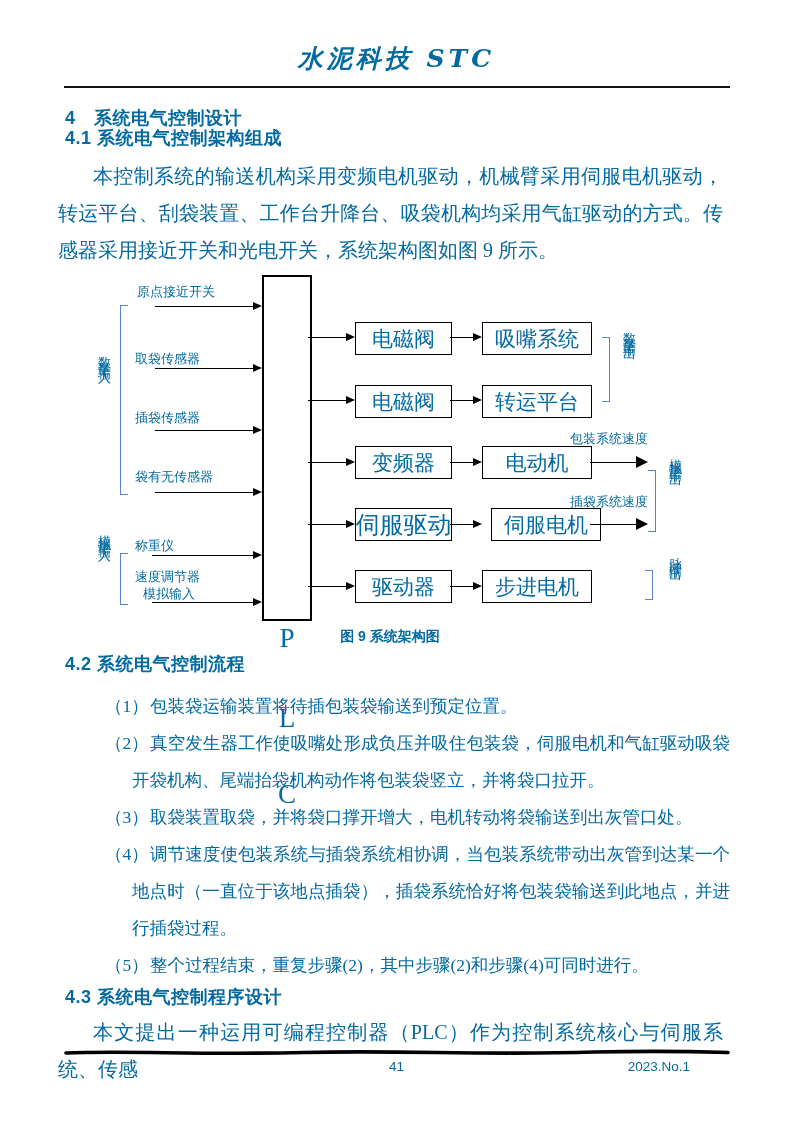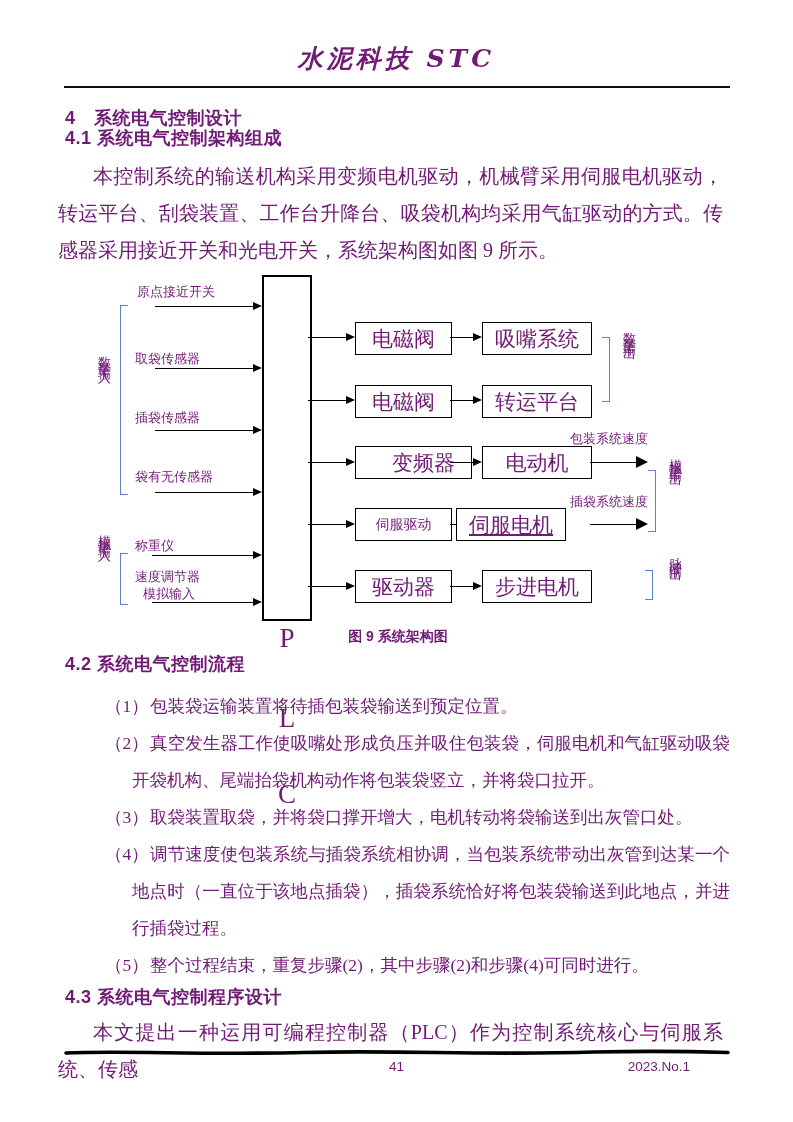--- a/index.html
+++ b/index.html
@@ -1,19 +1,19 @@
 <!DOCTYPE html>
 <html><head>
 <meta charset="utf-8">
 <style>
   html,body { margin:0; padding:0; background:#888; }
   .page {
     position:relative; width:793px; height:1122px; margin:0 auto;
     background:#ffffff; overflow:hidden;
-    font-family:"Liberation Serif", serif; color:#701a75;
+    font-family:"Liberation Serif", serif; color:#0369a1;
   }
   
   .journal-title {
     position:absolute; top:42px; left:0; width:793px; text-align:center;
     font-family:"DejaVu Serif", serif; font-style:italic; font-weight:600;
     font-size:25px; letter-spacing:4px;
   }
   .header-rule { position:absolute; top:86px; left:64px; width:666px; height:0; border-top:2px solid #111; }
   
   .h1 {
@@ -43,21 +43,21 @@
   .ah-big { position:absolute; width:0; height:0; border-top:6px solid transparent; border-bottom:6px solid transparent; border-left:12px solid #000; }
   .slabel { position:absolute; font-size:13px; white-space:nowrap; font-family:"Liberation Serif", serif; }
   .vtext {
     position:absolute; writing-mode:vertical-lr; text-orientation:upright;
     font-size:13px; letter-spacing:3.5px; font-family:"Liberation Serif", serif;
   }
   .bracket-l { position:absolute; width:7px; border:1.5px solid #5b82cc; border-right:none; }
   .bracket-r { position:absolute; width:7px; border:1.5px solid #5b82cc; border-left:none; }
   .fig-caption {
     position:absolute; top:628px; left:0; width:780px; text-align:center;
-    font-family:"Liberation Sans", sans-serif; font-weight:bold; font-size:14px;padding-left:8px;
+    font-family:"Liberation Sans", sans-serif; font-weight:bold; font-size:14px;
   }
   
   .footer-rule { position:absolute; top:1048px; left:64px; }
   .footer-page { position:absolute; top:1059px; left:0; width:793px; text-align:center; font-size:13.5px; font-family:"Liberation Sans", sans-serif; }
   .footer-issue { position:absolute; top:1059px; right:103px; font-size:13.5px; font-family:"Liberation Sans", sans-serif; }
 </style>
 </head>
 <body>
 
 <div class="page">
@@ -115,34 +115,34 @@
     <div class="dbox" style="left:355px; top:385px; width:95px; height:31px;">电磁阀</div>
     <div class="hline" style="left:450px; top:400px; width:23px;"></div>
       <div class="ah" style="left:473px; top:396px;"></div>
     <div class="dbox" style="left:482px; top:385px; width:108px; height:31px;">转运平台</div>
 
     <div class="bracket-r" style="left:602px; top:337px; height:63px;"></div>
     <div class="vtext" style="left:620px; top:322px;">数字量输出</div>
 
     <div class="hline" style="left:308px; top:462px; width:38px;"></div>
       <div class="ah" style="left:346px; top:458px;"></div>
-    <div class="dbox" style="left:355px; top:446px; width:95px; height:31px;padding-left:20px;">变频器</div>
+    <div class="dbox" style="left:355px; top:446px; width:95px; height:31px;">变频器</div>
     <div class="hline" style="left:450px; top:462px; width:23px;"></div>
       <div class="ah" style="left:473px; top:458px;"></div>
     <div class="dbox" style="left:482px; top:446px; width:108px; height:31px;">电动机</div>
     <div class="slabel" style="left:570px; top:430px;">包装系统速度</div>
     <div class="hline" style="left:590px; top:462px; width:46px;"></div>
       <div class="ah-big" style="left:636px; top:456px;"></div>
 
     <div class="hline" style="left:308px; top:524px; width:38px;"></div>
       <div class="ah" style="left:346px; top:520px;"></div>
-    <div class="dbox" style="left:355px; top:508px; width:95px; height:31px; font-size:14px;">伺服驱动</div>
+    <div class="dbox" style="left:355px; top:508px; width:95px; height:31px; font-size:24px;">伺服驱动</div>
     <div class="hline" style="left:450px; top:524px; width:23px;"></div>
       <div class="ah" style="left:473px; top:520px;"></div>
-    <div class="dbox" style="left:456px; top:508px; width:108px; height:31px;text-decoration:underline;">伺服电机</div>
+    <div class="dbox" style="left:491px; top:508px; width:108px; height:31px;">伺服电机</div>
     <div class="slabel" style="left:570px; top:493px;">插袋系统速度</div>
     <div class="hline" style="left:590px; top:524px; width:46px;"></div>
       <div class="ah-big" style="left:636px; top:518px;"></div>
 
     <div class="bracket-r" style="left:648px; top:470px; height:60px;"></div>
     <div class="vtext" style="left:666px; top:448px;">模拟量输出</div>
 
     <div class="hline" style="left:308px; top:586px; width:38px;"></div>
       <div class="ah" style="left:346px; top:582px;"></div>
     <div class="dbox" style="left:355px; top:570px; width:95px; height:31px;">驱动器</div>

